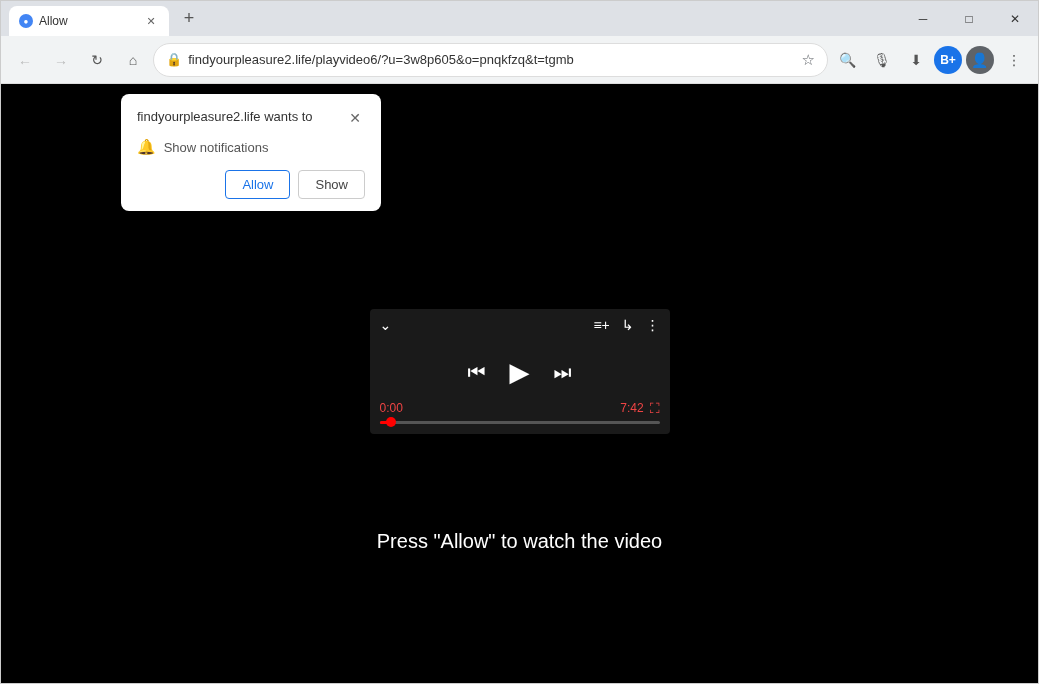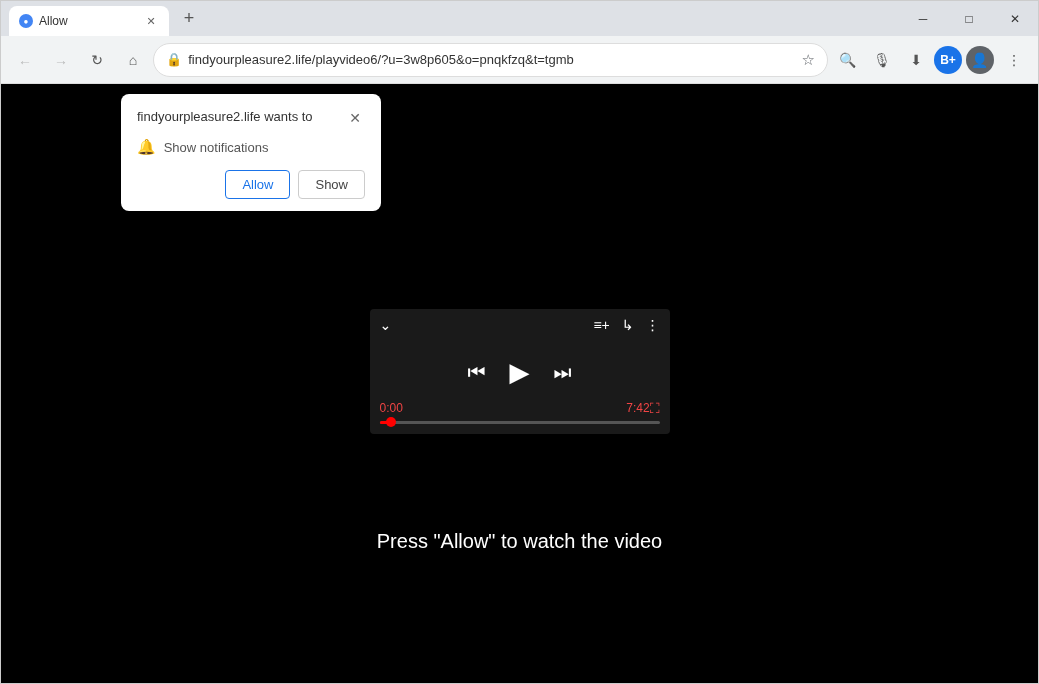--- a/index.html
+++ b/index.html
@@ -491,21 +491,21 @@
 
       <div class="video-controls-center">
         <span class="vc-btn">⏮</span>
         <span class="vc-btn play-btn">▶</span>
         <span class="vc-btn">⏭</span>
       </div>
 
       <div class="video-bottom">
         <div class="video-time-row">
           <span>0:00</span>
-          <div style="display:flex; align-items:center; ">
+          <div style="display:flex; align-items:center; gap:6px;">
             <span>7:42</span>
             <span class="fullscreen-icon">⛶</span>
           </div>
         </div>
         <div class="progress-bar">
           <div class="progress-fill">
             <div class="progress-dot"></div>
           </div>
         </div>
       </div>

